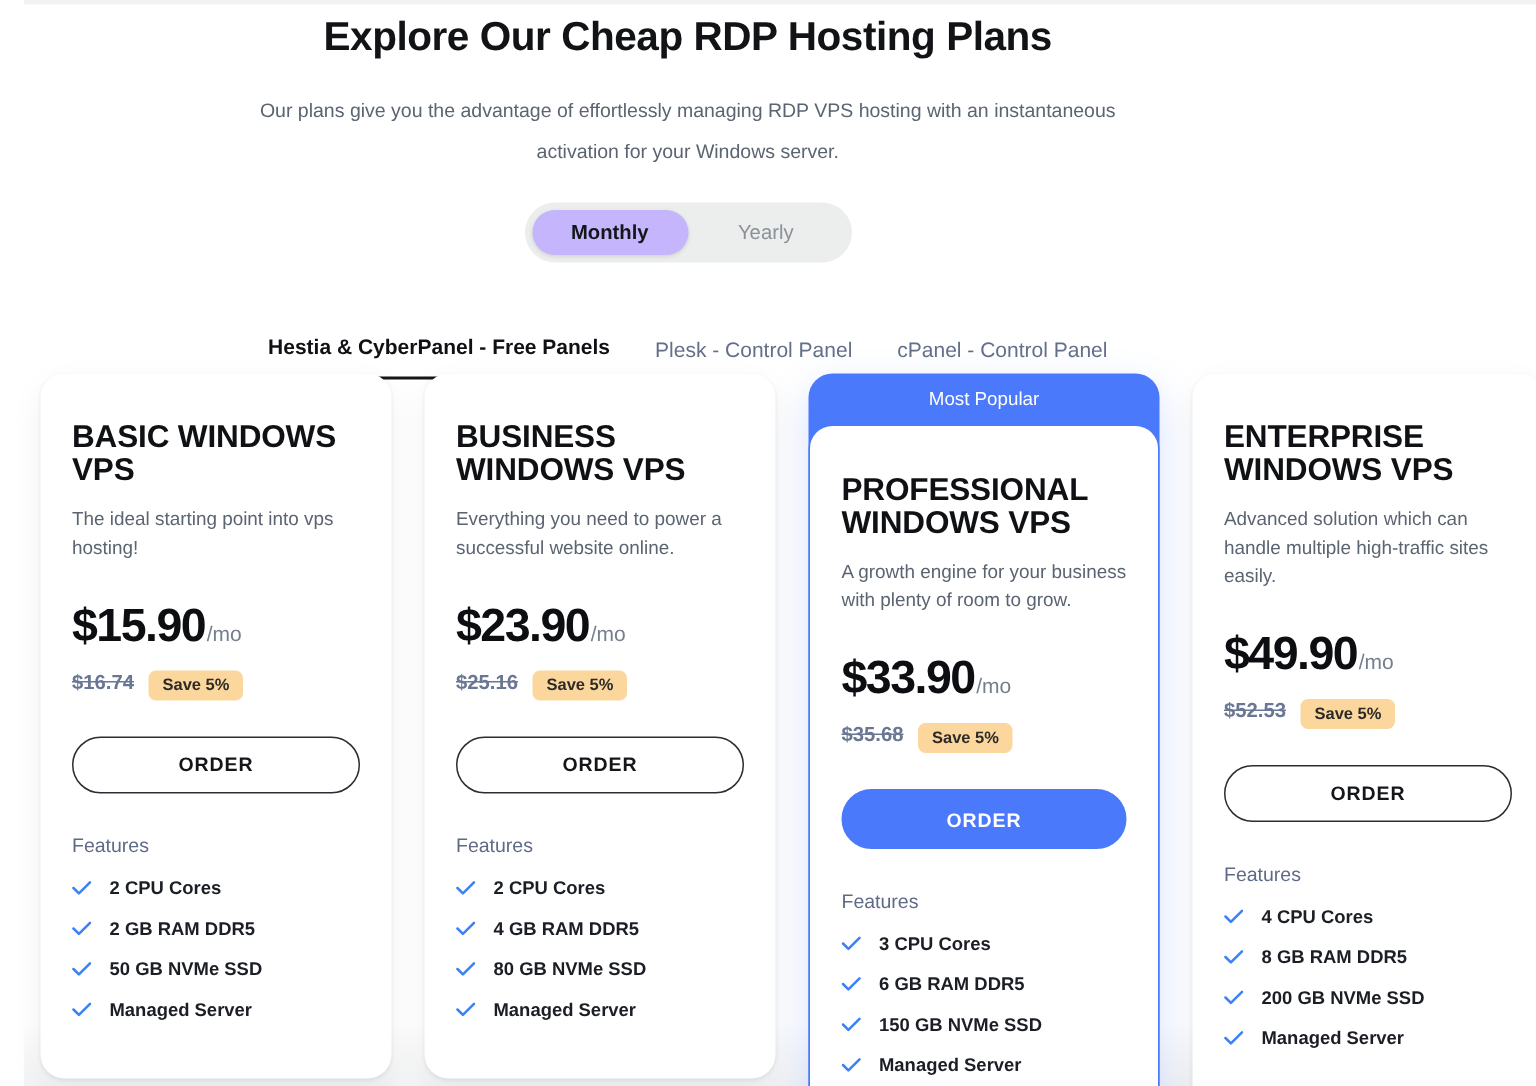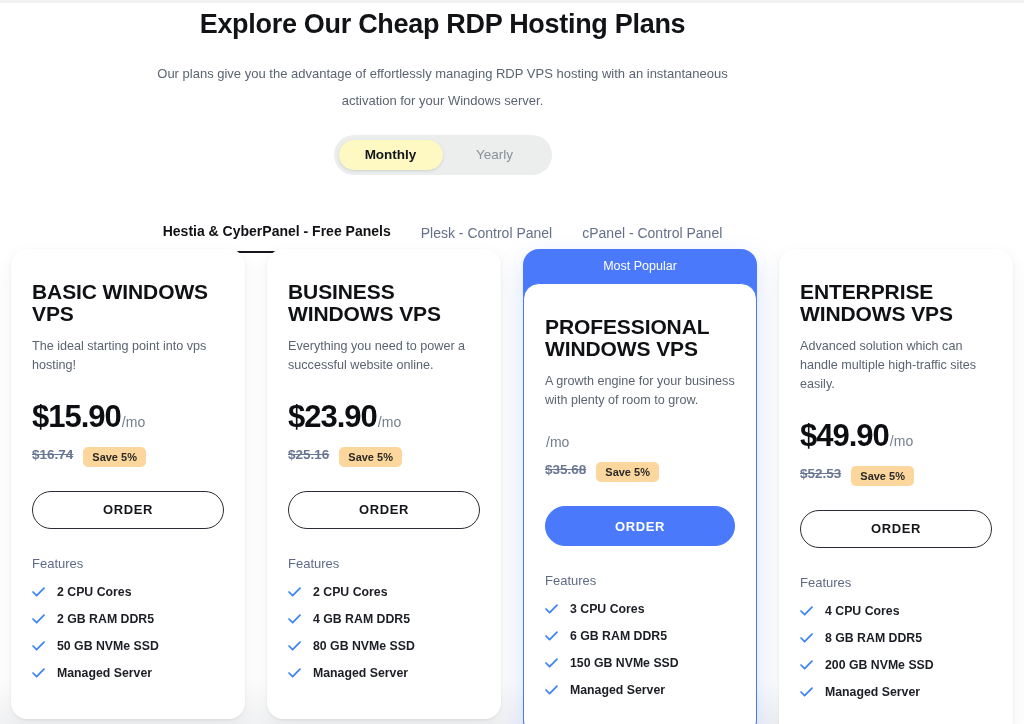--- a/index.html
+++ b/index.html
@@ -20,21 +20,21 @@
   .top-rule {
     position: absolute;
     top: 0; left: 0;
     width: 1024px;
     height: 3px;
     background: #f1f2f4;
   }
 
   .page {
     position: absolute;
-    top: 0; left: 0;
+    top: 0; left: 16px;
     width: 885px;
     height: 724px;
     background: linear-gradient(to bottom, #ffffff 0%, #ffffff 94%, #f2f3f4 100%);
   }
 
   
   .headline {
     text-align: center;
     font-size: 27px;
     font-weight: bold;
@@ -73,21 +73,21 @@
     height: 30px;
     line-height: 30px;
     text-align: center;
     font-size: 13.5px;
     border-radius: 999px;
     color: #8b9099;
     cursor: pointer;
     user-select: none;
   }
   .toggle-opt.active {
-    background: #fef9c3;
+    background: #c4b5fd;
     color: #13161a;
     font-weight: bold;
     box-shadow: 0 1px 3px rgba(0,0,0,0.12);
   }
 
   
   .tabs {
     display: flex;
     justify-content: center;
     align-items: flex-end;
@@ -359,20 +359,21 @@
       </div>
     </div>
 
     <div class="card-slot featured-slot">
       <div class="featured-outer">
         <div class="popular-badge">Most Popular</div>
         <div class="card">
           <div class="plan-name">PROFESSIONAL WINDOWS VPS</div>
           <div class="plan-desc">A growth engine for your business with plenty of room to grow.</div>
           <div class="price-row">
+            <span class="price">$33.90</span>
             <span class="per">/mo</span>
           </div>
           <div class="old-row">
             <span class="old-price">$35.68</span>
             <span class="save-badge">Save 5%</span>
           </div>
           <div class="order-btn primary">ORDER</div>
           <div class="features-title">Features</div>
           <ul class="features">
             <li>

